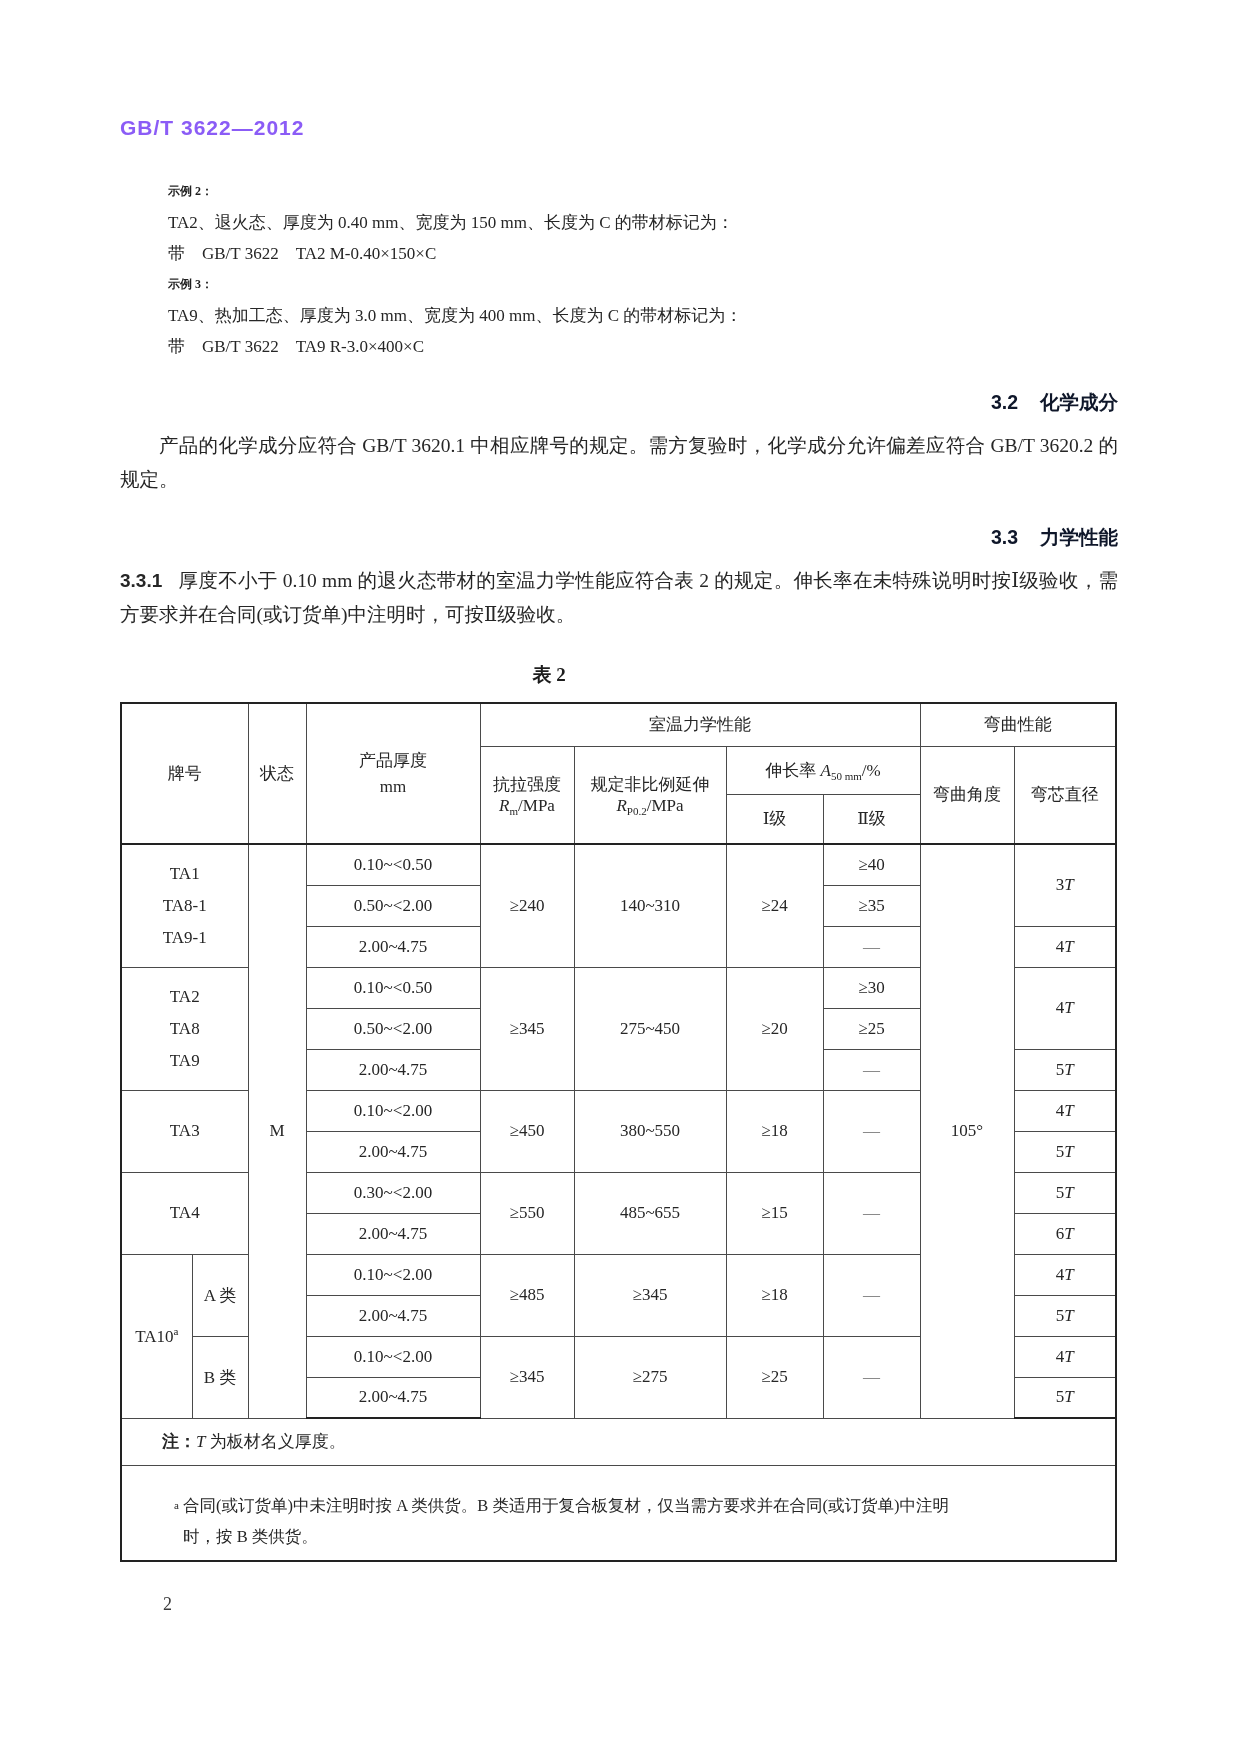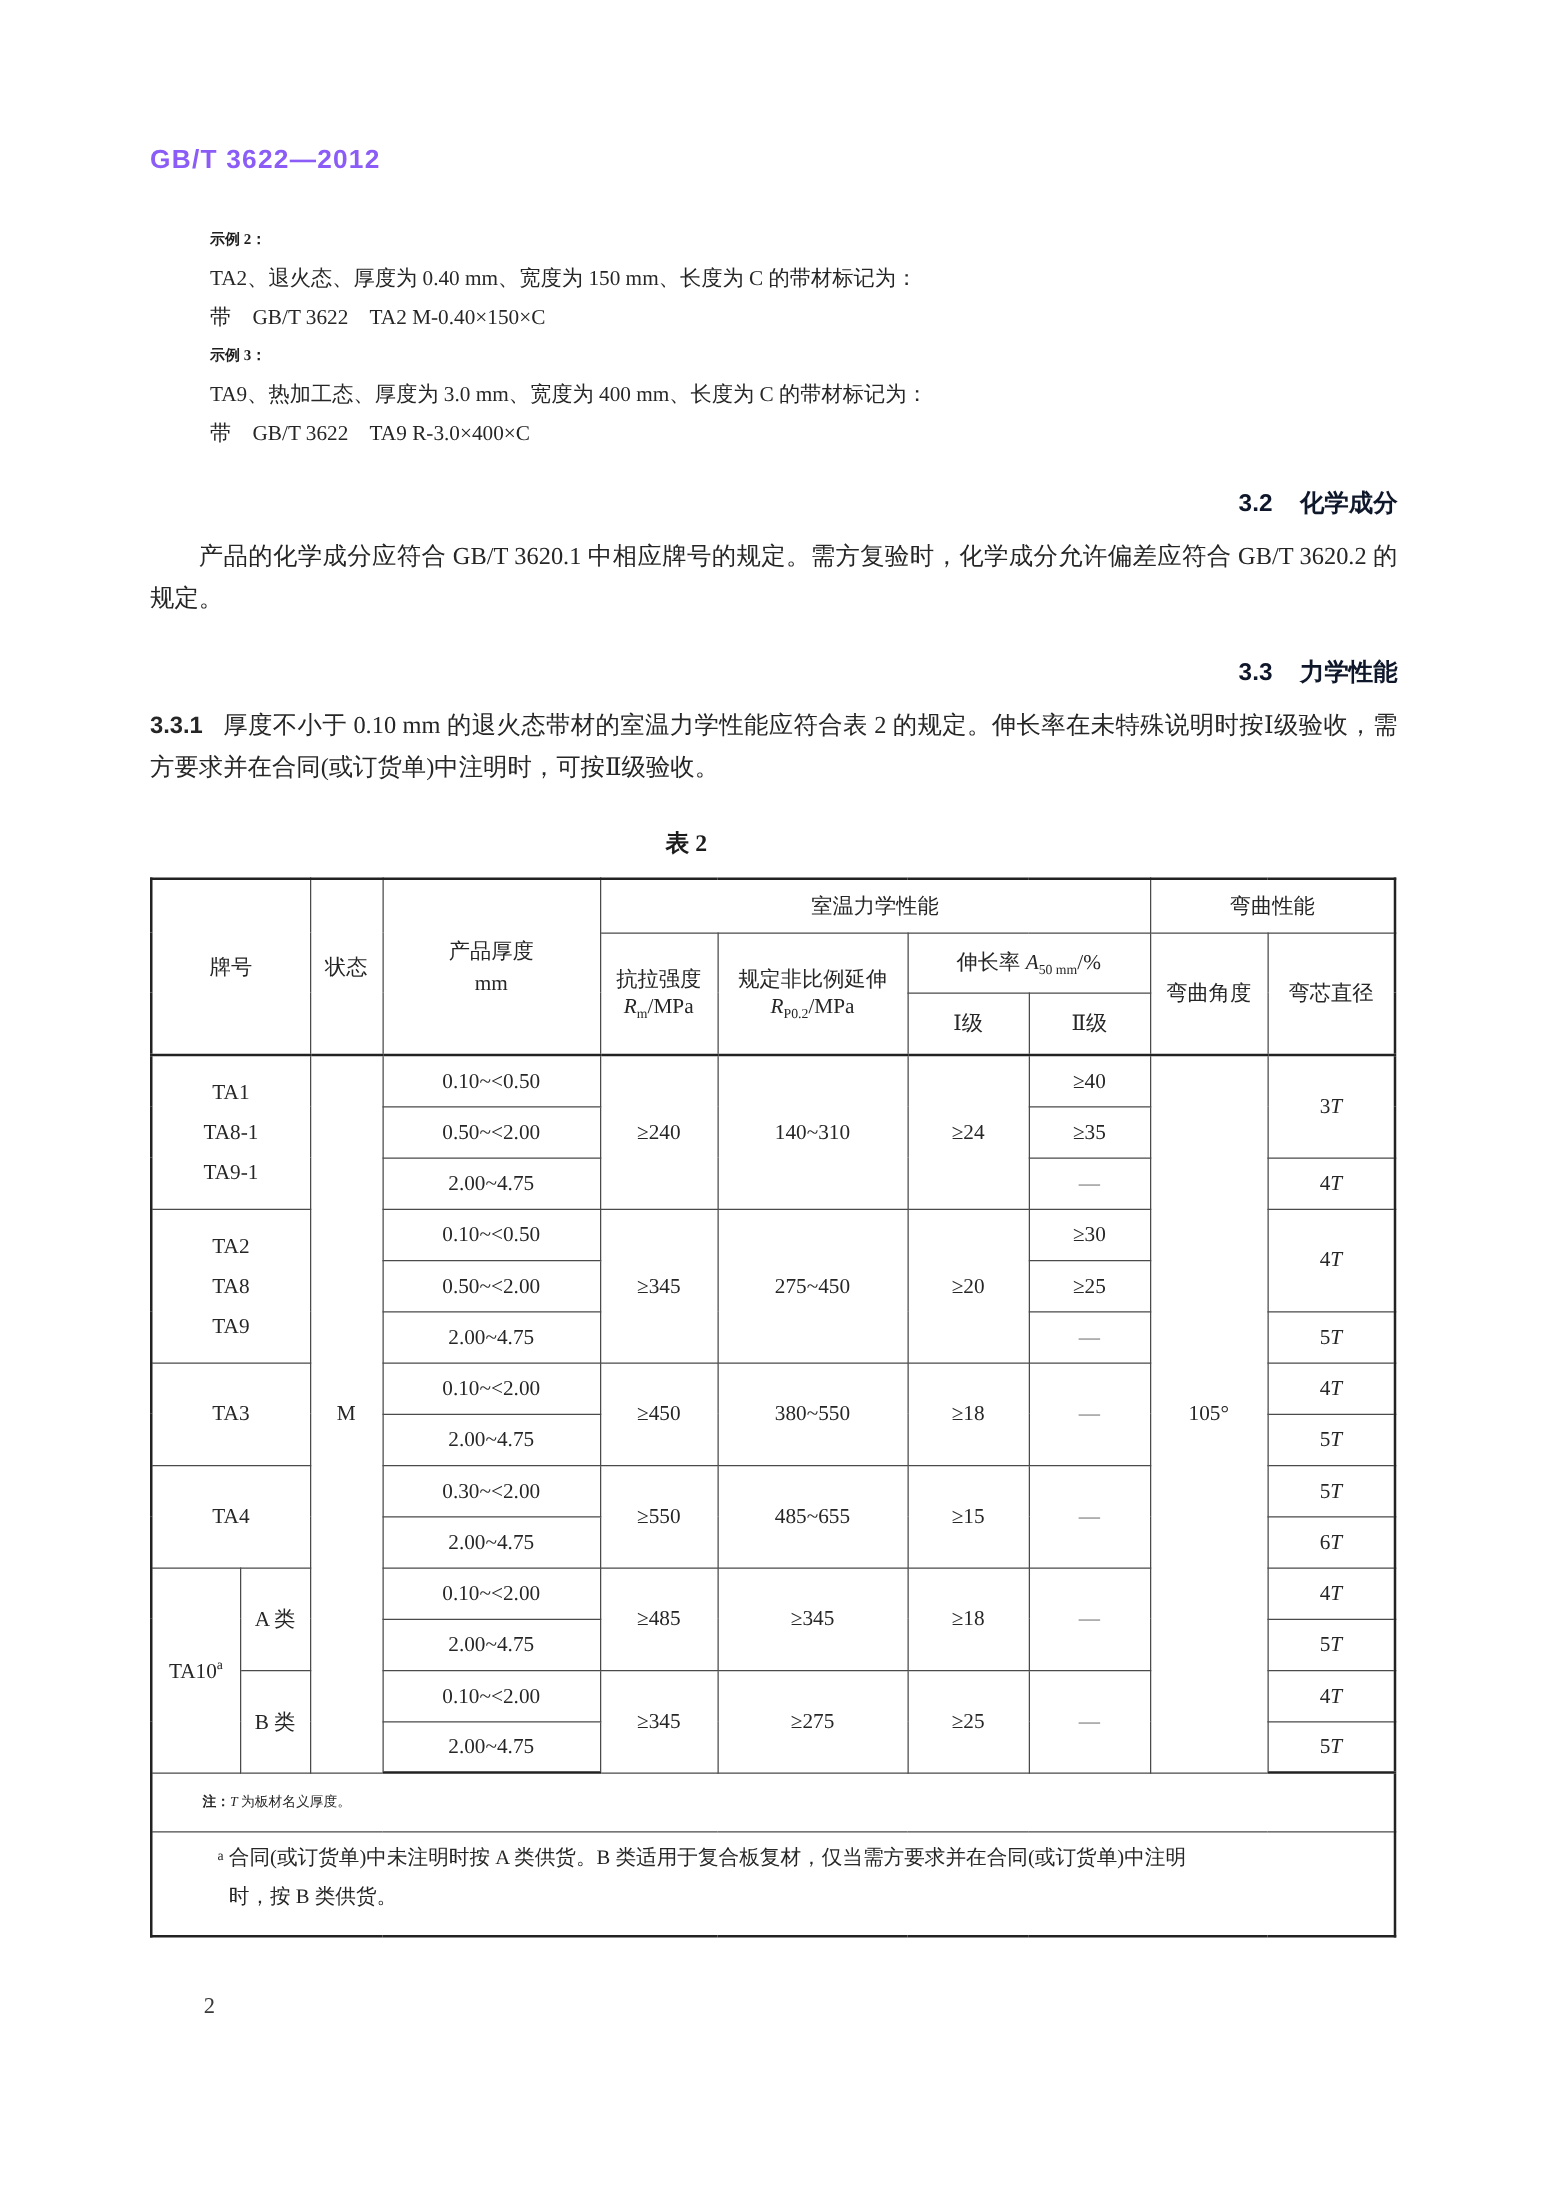--- a/index.html
+++ b/index.html
@@ -59,23 +59,23 @@
     overflow:hidden;
   }
   thead tr.h1{height:43px;}
   thead tr.h2{height:48px;}
   thead tr.h3{height:50px;}
   tbody tr.dr{height:41px;}
   thead tr.h3 th{border-bottom:2px solid #222;}
   thead th.hb{border-bottom:2px solid #222;}
   td.thick-b,tr.last-data td{border-bottom:2px solid #222;}
   tr.note-row{height:47px;}
-  tr.note-row td{text-align:left;padding-left:40px;font-size:11px;border-bottom:1px solid #4a4a4a;}
+  tr.note-row td{text-align:left;padding-left:40px;font-size:17px;border-bottom:1px solid #4a4a4a;}
   tr.fn-row{height:84px;}
-  tr.fn-row td{text-align:left;padding:4px 30px 8px 52px;font-size:16.5px;line-height:31px;vertical-align:top;}
+  tr.fn-row td{text-align:left;padding:24px 30px 8px 52px;font-size:16.5px;line-height:31px;vertical-align:top;}
   .ml{white-space:pre-line;line-height:32px;}
   .ml2{white-space:pre-line;line-height:26px;}
   .sub{font-size:11px;vertical-align:-4px;}
   .sup{font-size:11px;vertical-align:7px;}
   .it{font-style:italic;}
   .dash{color:#777;}
   .note-label{font-family:"Liberation Sans","DejaVu Sans",sans-serif;font-weight:bold;}
   .fn-text{display:inline-block;white-space:pre-line;vertical-align:top;}
   .page-num{
     position:absolute;left:163px;top:1594px;

